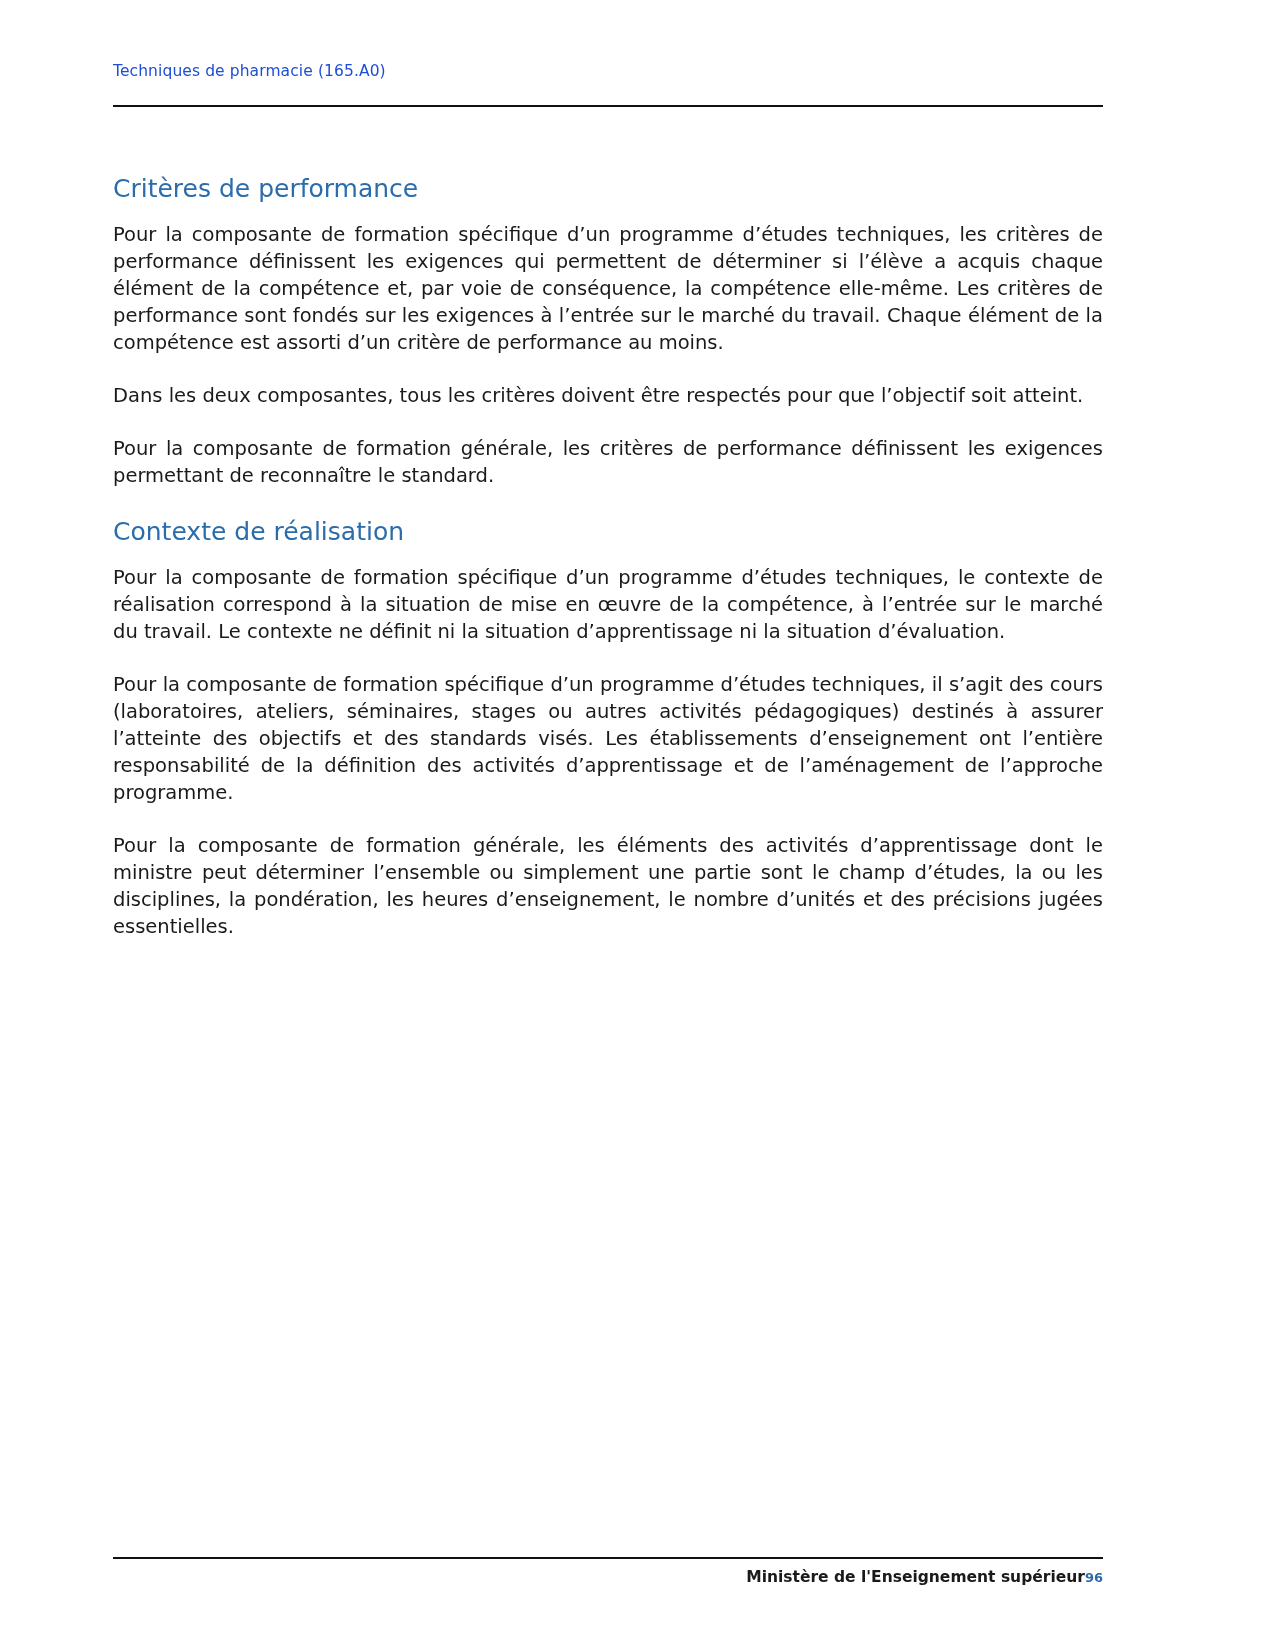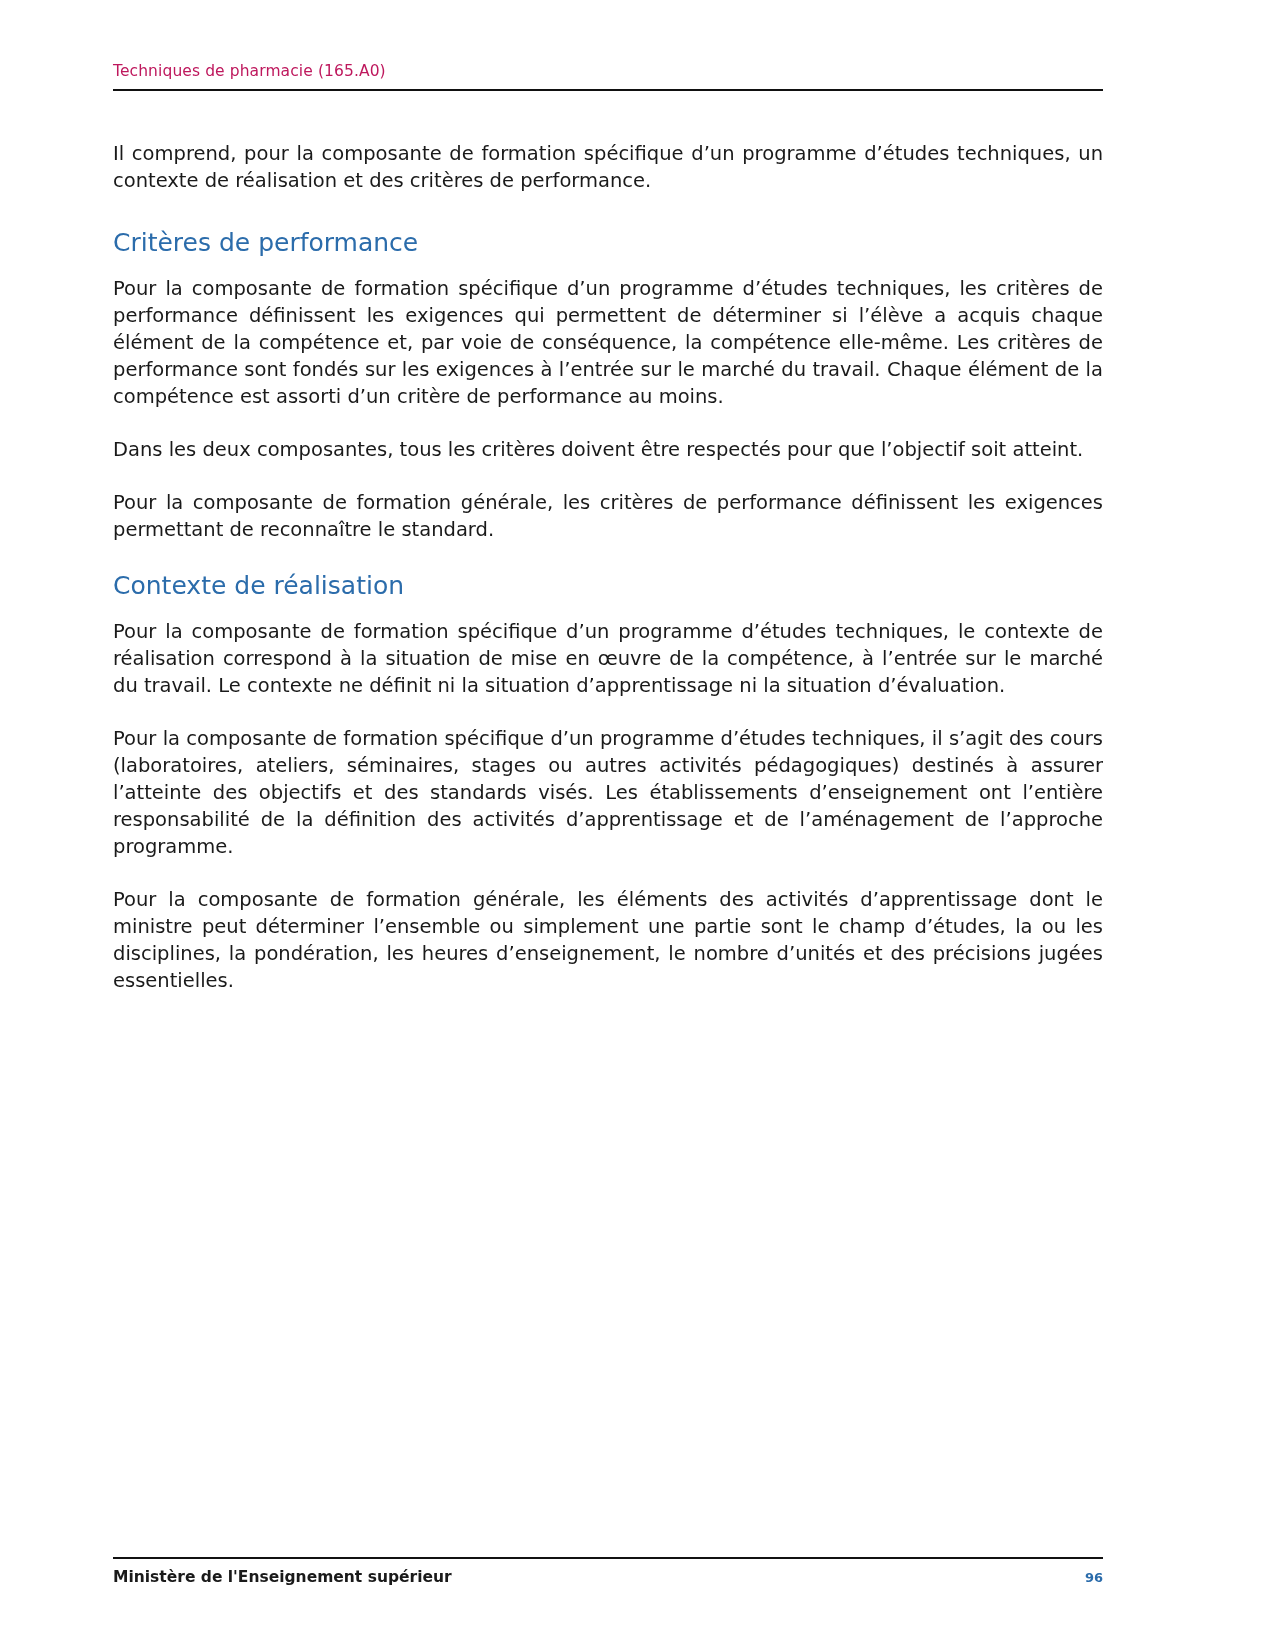--- a/index.html
+++ b/index.html
@@ -19,23 +19,23 @@
 
   
   .header {
     position: absolute;
     left: 113px;
     top: 62px;
     width: 990px;
   }
   .header-text {
     font-size: 15.5px;
-    color: #be185d;
+    color: #1d4ed8;
     letter-spacing: 0.1px;
-    padding-bottom: 9px;
+    padding-bottom: 25px;
   }
   .header-rule {
     border-bottom: 2.5px solid #111111;
     width: 100%;
   }
 
   
   .body {
     position: absolute;
     left: 113px;
@@ -71,21 +71,21 @@
     bottom: 64px;
     width: 990px;
   }
   .footer-rule {
     border-top: 2.5px solid #111111;
     width: 100%;
     margin-bottom: 9px;
   }
   .footer-row {
     display: flex;
-    justify-content: space-between;
+    justify-content: flex-end;
     align-items: baseline;
     font-size: 15.5px;
     font-weight: bold;
     color: #1a1a1a;
   }
   .footer-page {
     font-size: 13px;
     font-weight: bold;
     color: #2b6cab;
   }
@@ -95,21 +95,20 @@
 
 <div class="page">
 
   <div class="header">
     <div class="header-text">Techniques de pharmacie (165.A0)</div>
     <div class="header-rule"></div>
   </div>
 
   <div class="body">
 
-    <p class="para">Il comprend, pour la composante de formation spécifique d’un programme d’études techniques, un contexte de réalisation et des critères de performance.</p>
 
     <h2 class="section first">Critères de performance</h2>
     <p class="para">Pour la composante de formation spécifique d’un programme d’études techniques, les critères de performance définissent les exigences qui permettent de déterminer si l’élève a acquis chaque élément de la compétence et, par voie de conséquence, la compétence elle-même. Les critères de performance sont fondés sur les exigences à l’entrée sur le marché du travail. Chaque élément de la compétence est assorti d’un critère de performance au moins.</p>
     <p class="para nojust">Dans les deux composantes, tous les critères doivent être respectés pour que l’objectif soit atteint.</p>
     <p class="para">Pour la composante de formation générale, les critères de performance définissent les exigences permettant de reconnaître le standard.</p>
 
     <h2 class="section">Contexte de réalisation</h2>
     <p class="para">Pour la composante de formation spécifique d’un programme d’études techniques, le contexte de réalisation correspond à la situation de mise en œuvre de la compétence, à l’entrée sur le marché du travail. Le contexte ne définit ni la situation d’apprentissage ni la situation d’évaluation.</p>
 
     <p class="para nojust">Pour la composante de formation spécifique d’un programme d’études techniques, il s’agit des cours (laboratoires, ateliers, séminaires, stages ou autres activités pédagogiques) destinés à assurer l’atteinte des objectifs et des standards visés. Les établissements d’enseignement ont l’entière responsabilité de la définition des activités d’apprentissage et de l’aménagement de l’approche programme.</p>

